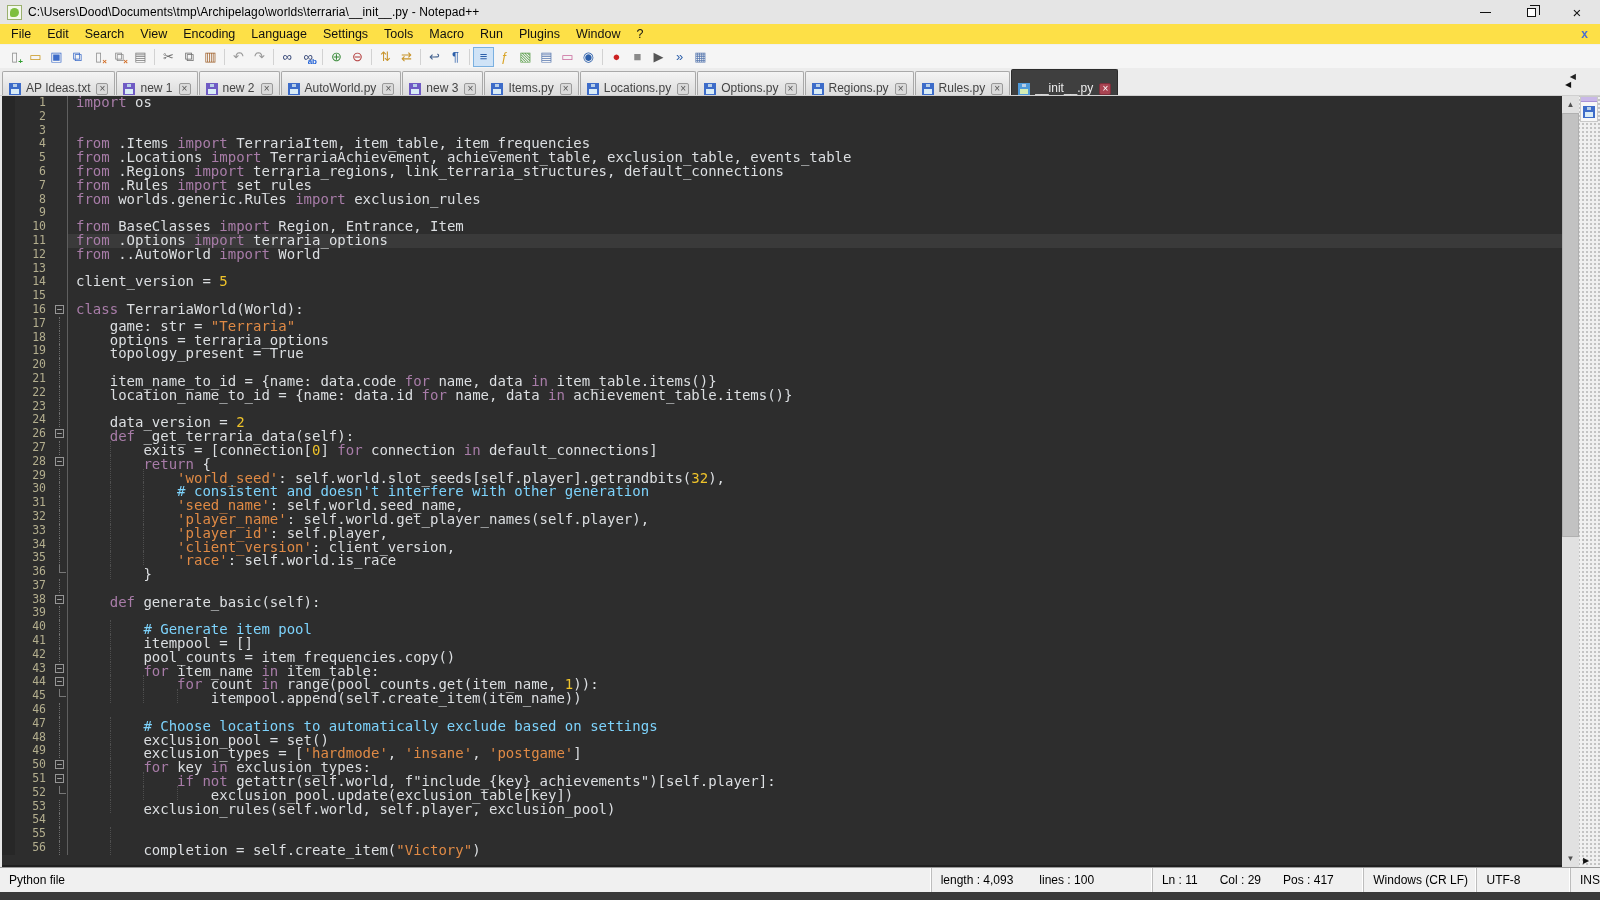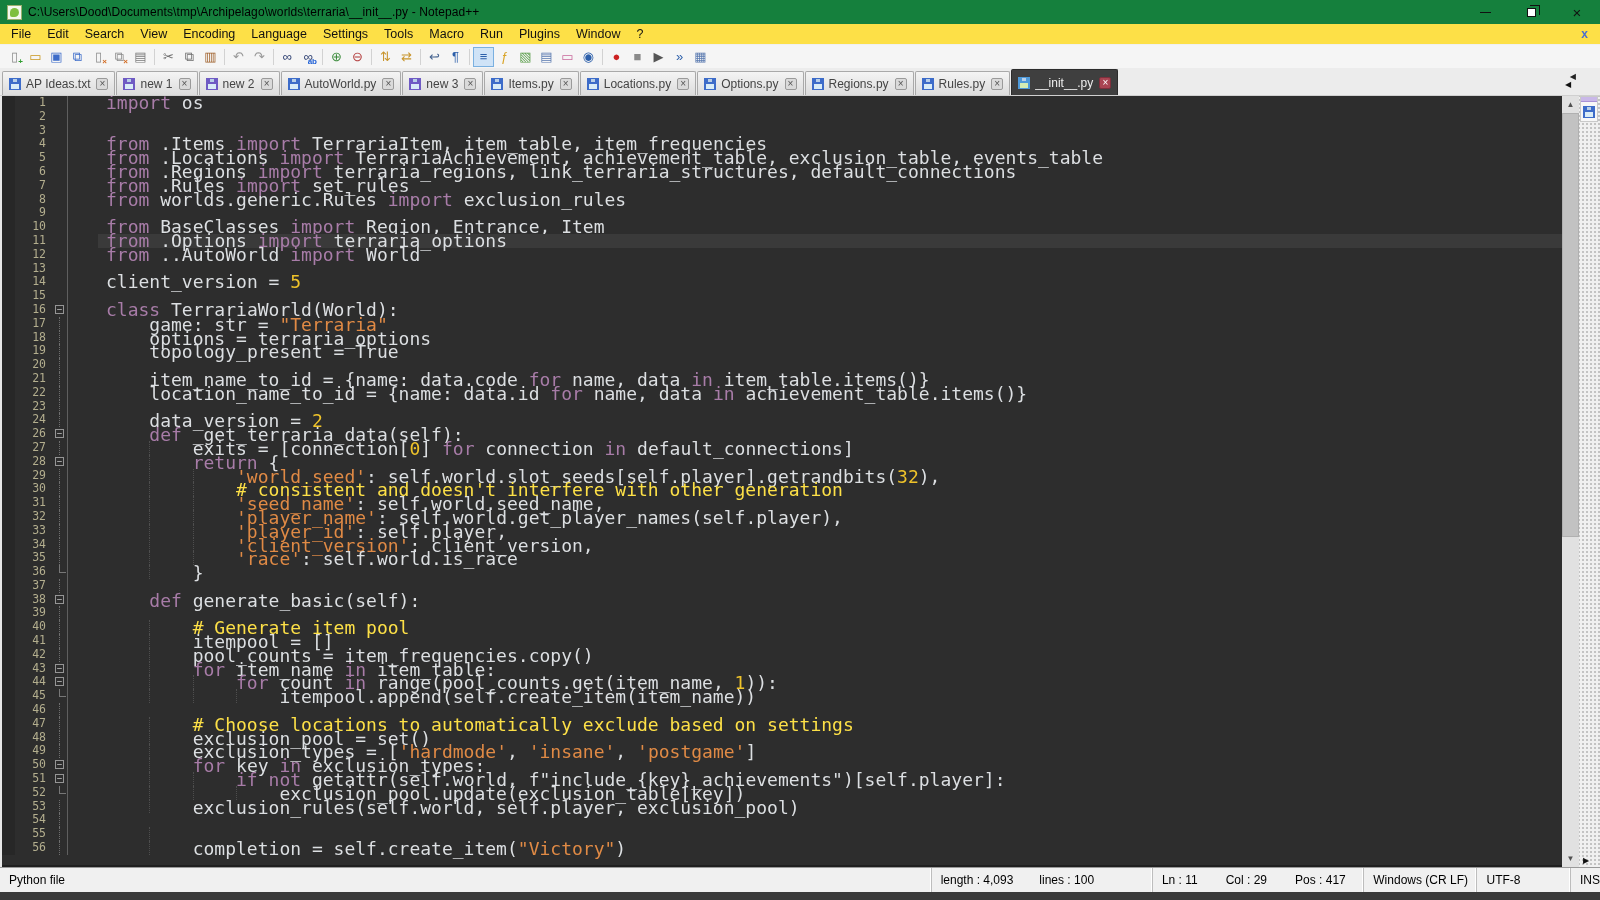--- a/index.html
+++ b/index.html
@@ -1,21 +1,21 @@
 <!DOCTYPE html>
 <html><head>
 <meta charset="utf-8">
 <style>
   * { box-sizing: border-box; margin:0; padding:0; }
   html,body { width:1600px; height:900px; overflow:hidden; }
   body { font-family:"Liberation Sans", sans-serif; background:#ffffff; }
   .win { width:1600px; height:900px; display:flex; flex-direction:column; }
 
   
-  .titlebar { height:24px; background:#15803d; display:flex; align-items:center; flex:none; }
+  .titlebar { height:24px; background:#e5e5e5; display:flex; align-items:center; flex:none; }
   .app-icon { width:15px; height:15px; margin:0 6px 0 7px; position:relative; background:#f4f8ee; border:1px solid #9ab06e; flex:none; }
   .app-icon::after { content:''; position:absolute; left:2px; top:2px; width:9px; height:9px; border-radius:50% 50% 50% 2px; background:#7ebf3f; }
   .title-text { font-size:12px; color:#000; letter-spacing:0.1px; }
   .win-btns { margin-left:auto; display:flex; height:100%; }
   .wbtn { width:46px; height:100%; display:flex; align-items:center; justify-content:center; color:#111; }
   .min-glyph { width:11px; height:1px; background:#111; display:block; }
   .restore-glyph { width:9px; height:9px; border:1px solid #111; position:relative; display:block; background:#fff; }
   .restore-glyph::before { content:''; position:absolute; left:2px; top:-4px; width:9px; height:9px; border:1px solid #111; border-bottom:none; border-left:none; }
   .close-glyph { font-size:15px; line-height:15px; }
 
@@ -28,21 +28,21 @@
   .toolbar { height:23px; background:#f5f5f5; display:flex; align-items:center; padding-left:4px; flex:none; }
   .tool { width:21px; height:20px; display:flex; align-items:center; justify-content:center; position:relative; border:1px solid transparent; }
   .tool.active { background:#cfe3f7; border-color:#7ab0e0; }
   .tg { font-size:13px; line-height:13px; }
   .tbadge { position:absolute; right:1px; bottom:0; font-size:8px; font-weight:bold; line-height:8px; }
   .tb-sep { width:1px; height:16px; background:#d2d2d2; margin:0 3px; }
 
   
   .tabbar { height:28px; background:#ececec; display:flex; align-items:flex-end; flex:none; position:relative; border-bottom:1px solid #d0d0d0; }
   .tabs { display:flex; align-items:flex-end; padding-left:2px; }
-  .tab { height:24px; display:flex; align-items:center; padding:0 6px; margin-right:1px; background:linear-gradient(#f4f4f4,#dcdcdc); border:1px solid #a9a9a9; border-bottom:none; border-radius:2px 2px 0 0; font-size:12px; color:#444; }
+  .tab { height:24px; display:flex; align-items:flex-end; padding:0 6px; margin-right:1px; background:linear-gradient(#f4f4f4,#dcdcdc); border:1px solid #a9a9a9; border-bottom:none; border-radius:2px 2px 0 0; font-size:12px; color:#444; }
   .tab.active { height:26px; background:#3f3f3f; color:#eeeeee; border-color:#2c2c2c; }
   .floppy { width:12px; height:12px; position:relative; margin-right:5px; flex:none; }
   .floppy.blue { background:#3d6cc9; }
   .floppy.purple { background:#6f5bc4; }
   .floppy.green { background:#4f9ad9; }
   .floppy::before { content:''; position:absolute; top:1px; left:4px; width:4px; height:3px; background:#b8cfe8; }
   .floppy::after { content:''; position:absolute; left:2px; right:2px; bottom:1px; height:5px; background:#d9ecf7; }
   .floppy.green::after { background:#d4edb4; }
   .tab-close { width:12px; height:12px; margin-left:6px; background:#dadada; border:1px solid #9a9a9a; color:#555; font-size:10px; line-height:10px; text-align:center; border-radius:2px; flex:none; }
   .tab-close.active-x { background:#a94452; border-color:#7e2f3c; color:#fff; }
@@ -51,50 +51,50 @@
   
   .editor-wrap { flex:1; min-height:0; display:flex; border-left:2px solid #e8e8e8; }
   .editor { flex:1; min-width:0; background:#2d2d2d; overflow:hidden; border-bottom:2px solid #1f1f1f; }
   .line { display:flex; height:13.8px; font-family:"DejaVu Sans Mono", monospace; }
   .bm { width:13px; background:#272727; flex:none; }
   .ln { width:38px; flex:none; text-align:right; padding-right:7px; font-size:11.5px; line-height:13.8px; color:#b3ae8e; }
   .fold { width:15px; flex:none; position:relative; border-right:1px solid #5f5f5f; }
   .fold.cont::before { content:''; position:absolute; left:6px; top:0; bottom:0; border-left:1px dotted #6e6e6e; }
   .fold.end::before { content:''; position:absolute; left:6px; top:0; width:6px; height:7px; border-left:1px solid #777; border-bottom:1px solid #777; }
   .fbox { position:absolute; left:2px; top:2px; width:9px; height:9px; border:1px solid #959595; background:#2d2d2d; color:#c5c5c5; font-size:9px; line-height:7px; text-align:center; }
-  .code { flex:1; min-width:0; white-space:pre; font-size:18px; line-height:13.8px; color:#dcdfe2; padding-left:8px;margin-left:30px; }
+  .code { flex:1; min-width:0; white-space:pre; font-size:14px; line-height:13.8px; color:#dcdfe2; padding-left:8px; }
   .line.cur .code { background:#3a3a3a; }
   .ig { display:inline-block; width:4ch; height:100%; }
   .igb { border-left:1px dotted #4e4e4e; }
   .t-k { color:#a87ca8; }
   .t-d { color:#dcdfe2; }
   .t-s { color:#e08a45; }
   .t-n { color:#efc32a; }
-  .t-c { color:#fde047; }
+  .t-c { color:#7dd3fc; }
 
   
   .vscroll { width:17px; flex:none; background:#e1e1e1; display:flex; flex-direction:column; align-items:center; position:relative; }
   .sbtn { height:17px; width:17px; display:flex; align-items:center; justify-content:center; font-size:8px; color:#505050; flex:none; }
   .sbtn.down { margin-top:auto; }
   .thumb { position:absolute; top:17px; left:0; width:17px; height:55%; background:#c2c2c2; border:1px solid #b0b0b0; }
 
   
   .dock { width:21px; flex:none; background:#f0f0f0; position:relative; background-image:radial-gradient(#c3c3c3 1px, transparent 1px); background-size:4px 4px; background-position:2px 14px; }
   .dock-top-arrow { position:absolute; top:-16px; left:-14px; font-size:8px; color:#111; }
   .dock-tab { position:absolute; top:0; left:1px; width:18px; height:26px; background:#f7f7f7; border:1px solid #c9c9c9; }
   .dock-tab-head { height:5px; background:#c9b8e8; border-bottom:1px solid #a992d6; }
   .dock-tab .floppy { margin:4px auto 0; display:block; }
   .dock-bottom-arrow { position:absolute; bottom:2px; left:4px; font-size:8px; color:#111; }
 
   
   .statusbar { height:25px; background:#f0f0f0; border-top:1px solid #999; display:flex; align-items:center; font-size:12px; color:#000; flex:none; }
   .sb-sec { height:100%; display:flex; align-items:center; padding-left:9px; border-right:1px solid #bdbdbd; box-shadow:inset -1px 0 0 #ffffff; }
   .sb-doc { width:948px; }
   .sb-len { width:225px; gap:26px; }
-  .sb-pos { width:215px; gap:28px; }
+  .sb-pos { width:215px; gap:22px; }
   .sb-eol { width:115px;align-items:center; }
   .sb-enc { width:95px; }
   .sb-ins { flex:1; border-right:none; box-shadow:none; }
   .bottom-strip { height:8px; background:#3a3a3a; flex:none; }
 </style>
 </head>
 <body>
 
 <div class="win">
 

